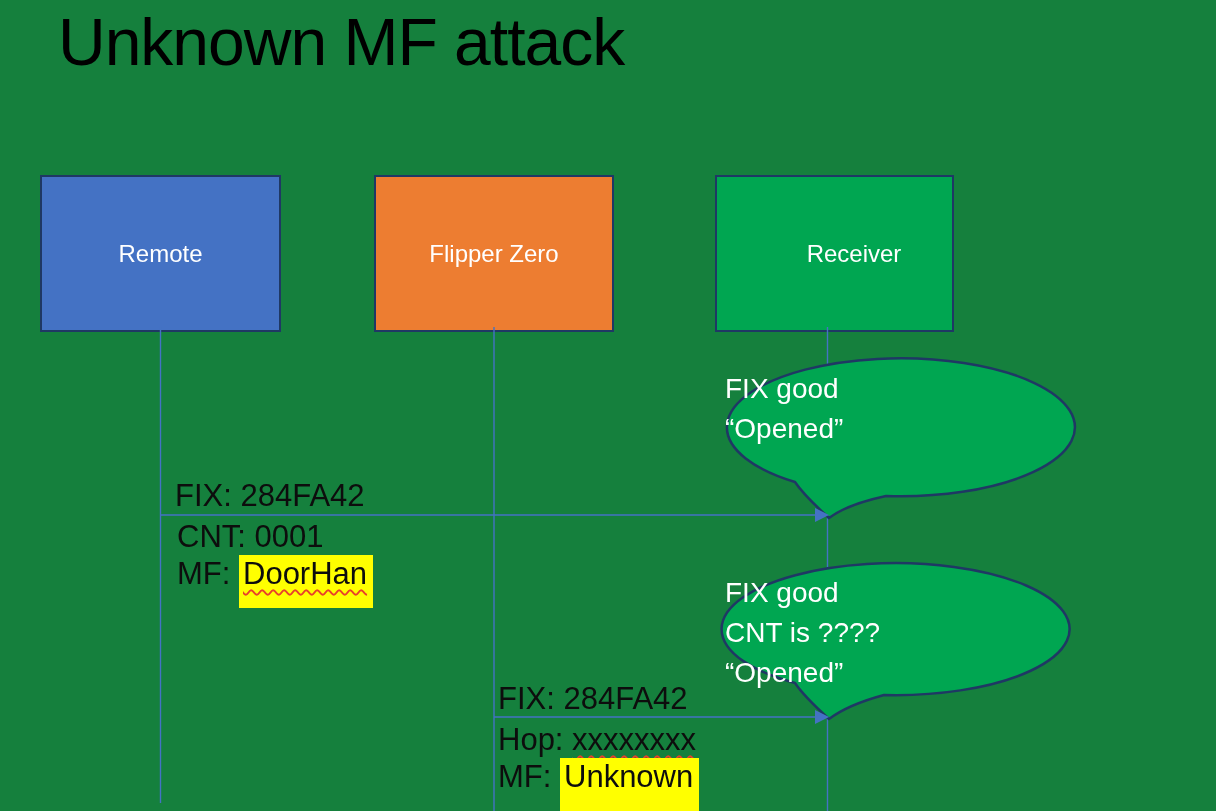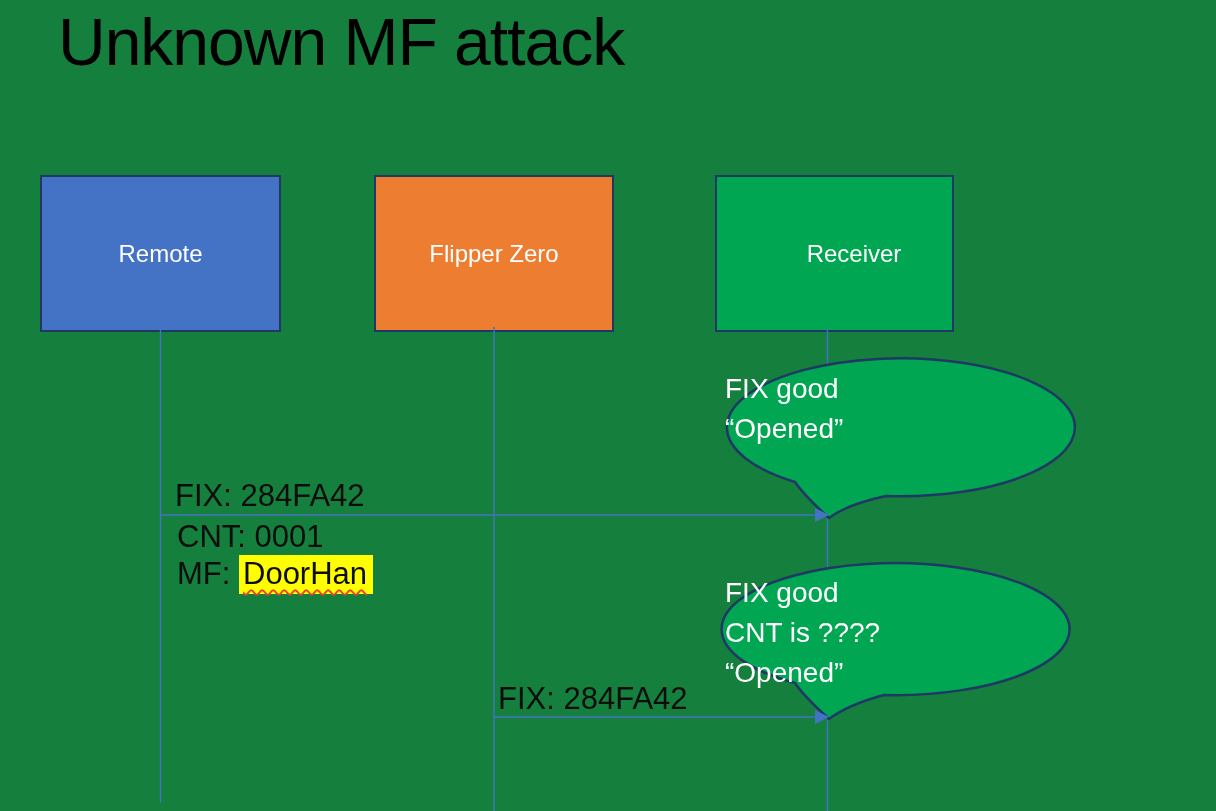--- a/index.html
+++ b/index.html
@@ -26,21 +26,21 @@
 
   .msg-label {
     position:absolute; font-size:31px; color:#0d0d0d;
     line-height:37px; white-space:nowrap;
   }
   #msg1-above { left:175px; top:477px; }
   #msg1-below { left:160px; top:518px;margin-left:17px; }
   #msg2-above { left:498px; top:680px; }
   #msg2-below { left:498px; top:721px; }
 
-  .hl { padding:1px 6px 3px 4px; }
+  .hl { padding:1px 6px 17px 4px; }
   .squiggle {
     text-decoration-line:underline;
     text-decoration-style:wavy;
     text-decoration-thickness:2px;
     text-underline-offset:5px;
   }
 
   .bubble-text {
     position:absolute; left:725px; width:348px; text-align:left;
     color:#ffffff; font-size:28px; line-height:40px; white-space:nowrap;
@@ -90,20 +90,28 @@
       <span>CNT: 0001</span>
     </div>
     <div>
       <span>MF: </span><span class="hl squiggle" style="background-color: rgb(255, 255, 0); text-decoration-color: rgb(232, 64, 42);">DoorHan</span>
     </div>
   </div>
 
   <div class="msg-label" id="msg2-above">
     <span>FIX: 284FA42</span>
   </div>
+  <div class="msg-label" id="msg2-below">
+    <div>
+      <span>Hop: </span><span class="squiggle" style="text-decoration-color: rgb(232, 64, 42);">xxxxxxxx</span>
+    </div>
+    <div>
+      <span>MF: </span><span class="hl" style="background-color: rgb(255, 255, 0);">Unknown</span>
+    </div>
+  </div>
 
   <div class="bubble-text" id="bubble1-text">
     <div>FIX good</div>
     <div>“Opened”</div>
   </div>
   <div class="bubble-text" id="bubble2-text">
     <div>FIX good</div>
     <div>CNT is ????</div>
     <div>“Opened”</div>
   </div>

